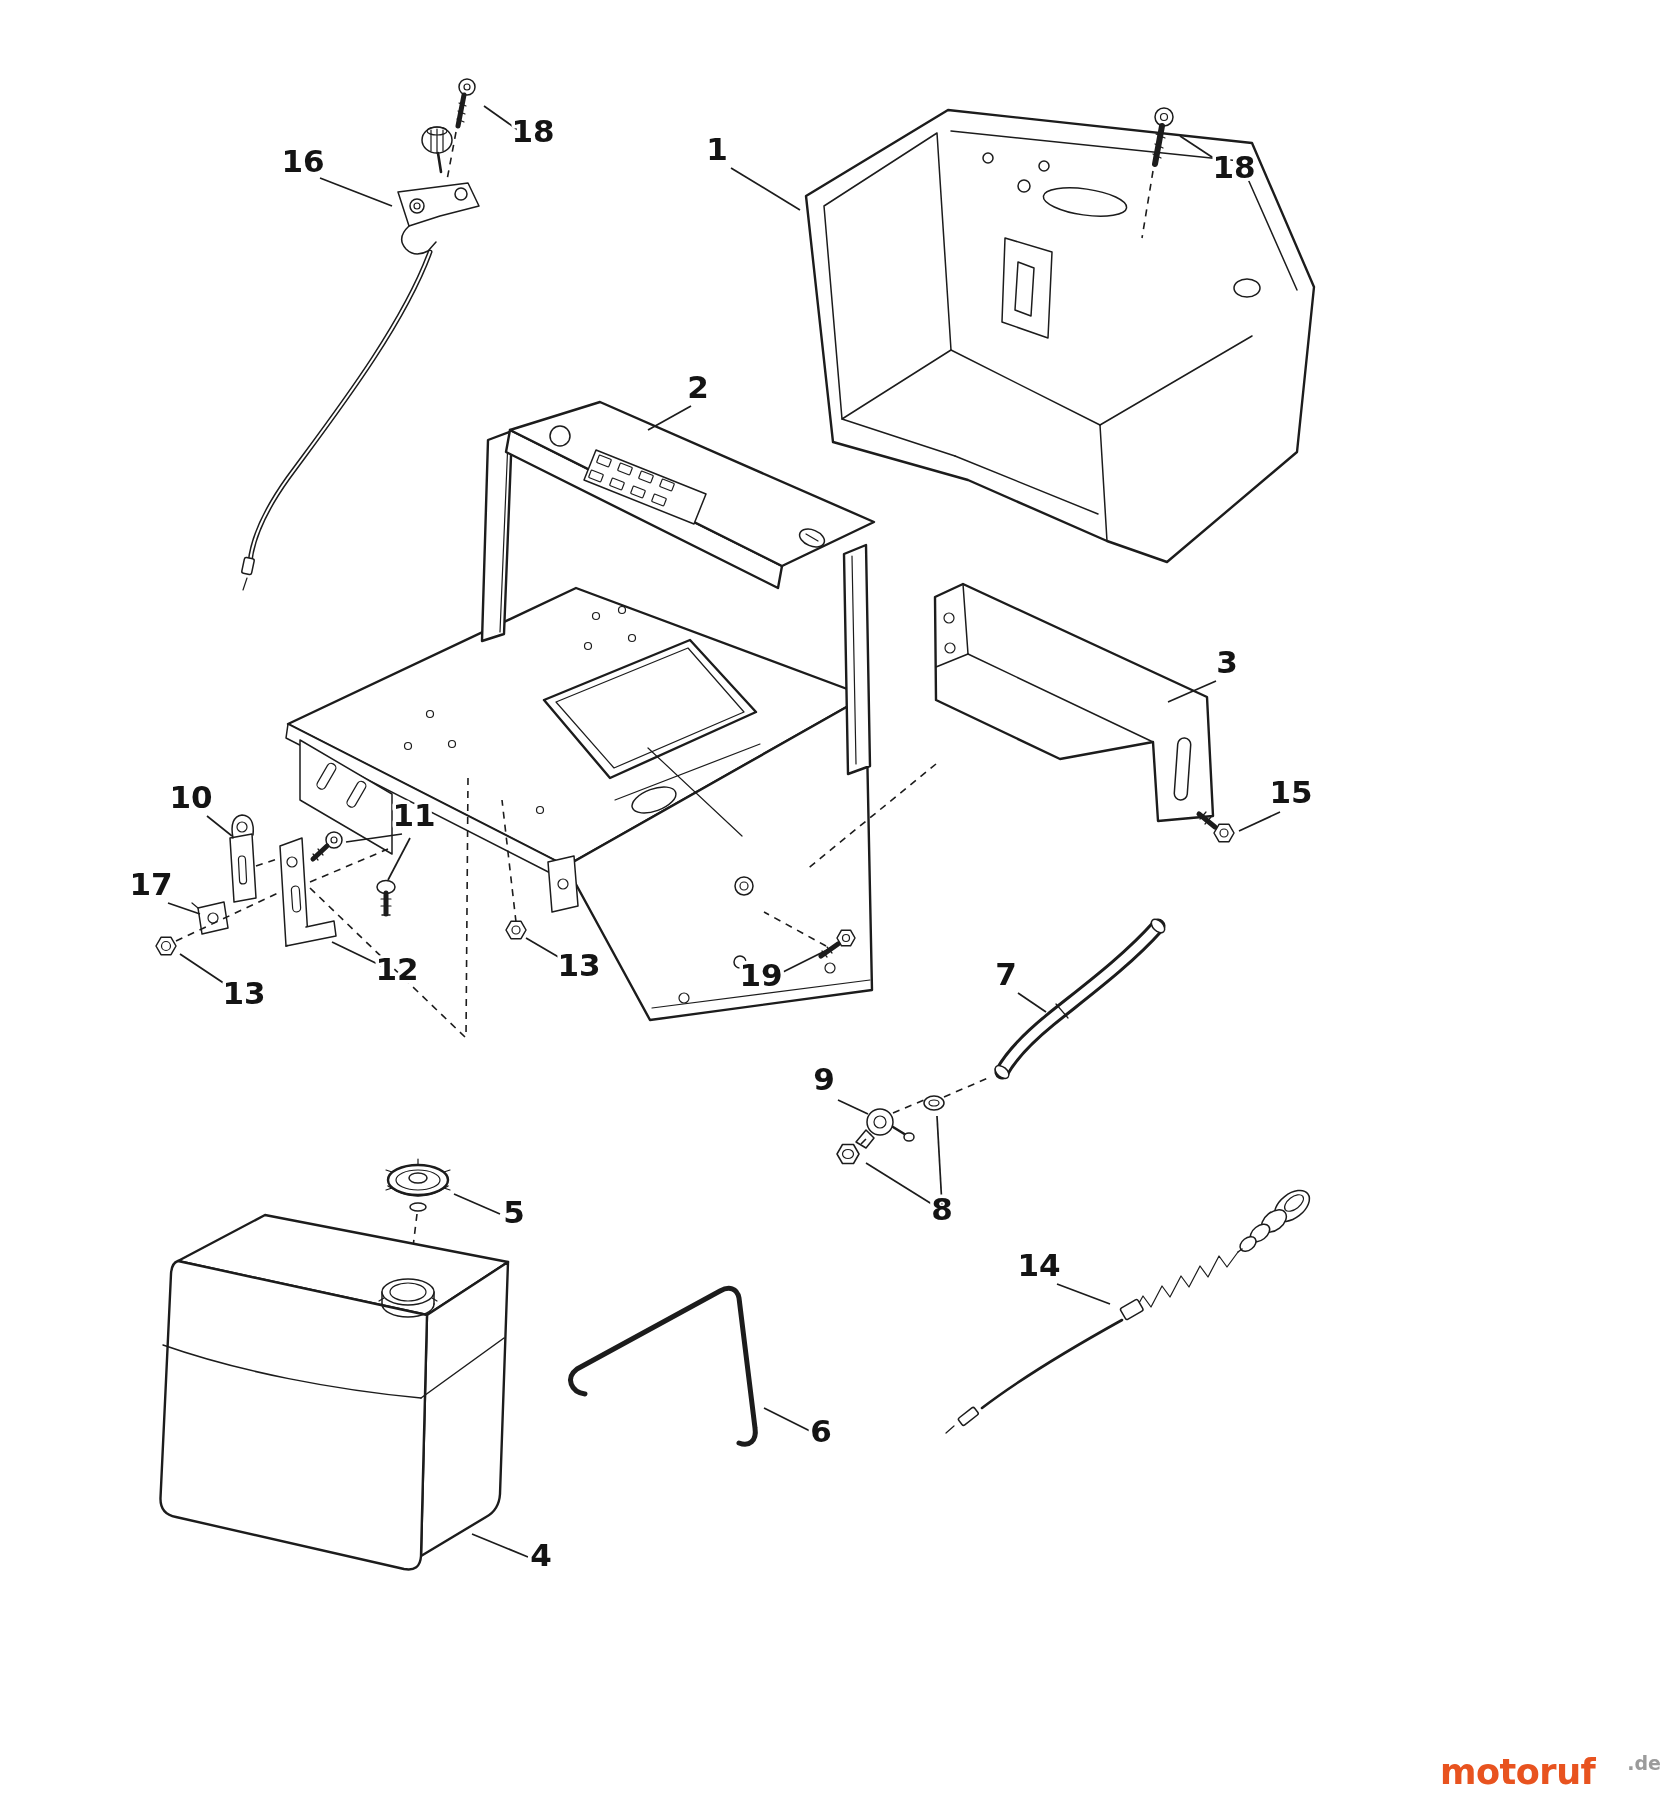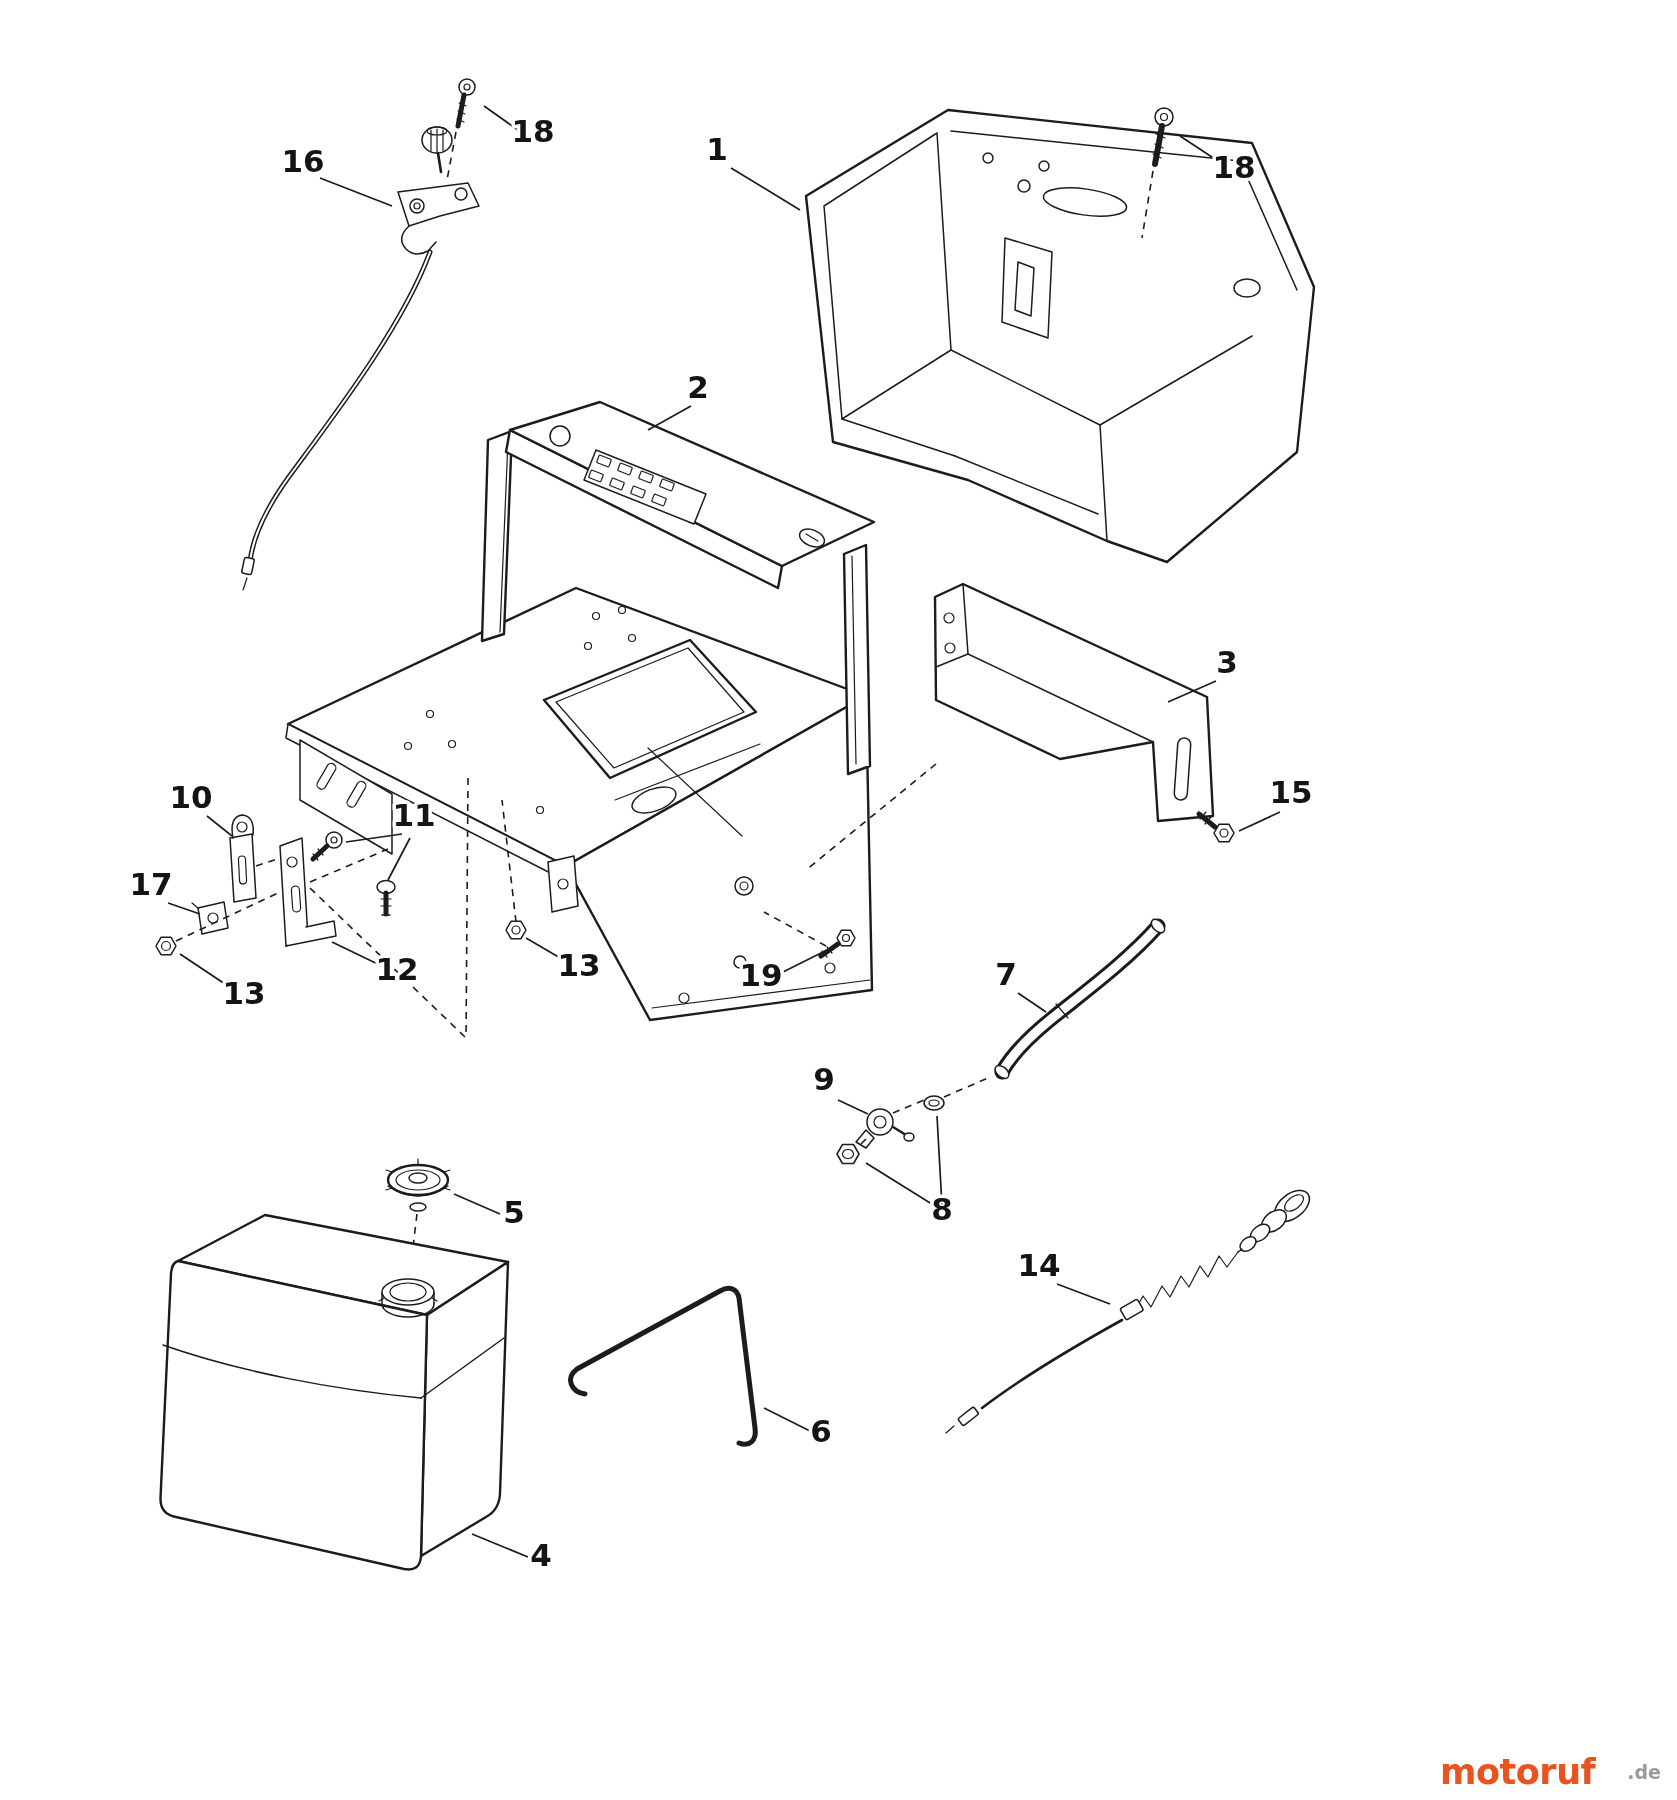--- a/index.html
+++ b/index.html
@@ -19,21 +19,21 @@
   .w2 {stroke:var(--line,#1c1c1c);stroke-width:2.6;fill:none;stroke-linecap:round;}
   .cable{stroke:var(--line,#1c1c1c);stroke-width:5;fill:none;stroke-linecap:round;}
   .cablein{stroke:#fff;stroke-width:2;fill:none;stroke-linecap:round;}
   .tube{stroke:var(--line,#1c1c1c);stroke-width:15;fill:none;stroke-linecap:round;}
   .tubein{stroke:#fff;stroke-width:9;fill:none;stroke-linecap:round;}
   .wire{stroke:var(--line,#1c1c1c);stroke-width:5;fill:none;stroke-linecap:round;stroke-linejoin:round;}
   .dash{stroke:var(--line,#1c1c1c);stroke-width:1.6;fill:none;stroke-dasharray:7 6;}
   .lead{stroke:var(--line,#1c1c1c);stroke-width:1.7;fill:none;}
   .lbl{font-family:"DejaVu Sans",sans-serif;font-weight:bold;font-size:31px;fill:#141414;
        stroke:#ffffff;stroke-width:7px;paint-order:stroke;stroke-linejoin:round;}
-  .watermark{position:absolute;right:16px;bottom:8px;display:flex;align-items:center;}
+  .watermark{position:absolute;right:16px;bottom:8px;display:flex;align-items:flex-start;}
   .watermark .brand{font-size:35px;font-weight:bold;letter-spacing:-.5px;color:var(--wm-brand,#e8531f);}
   .watermark .suffix{font-size:19px;font-weight:bold;color:var(--wm-suffix,#9b9b9b);margin-left:32px;}
 </style>
 </head>
 <body>
 
 <div class="page">
 <svg width="1677" height="1800" viewBox="0 0 1677 1800">
 
   <g>

